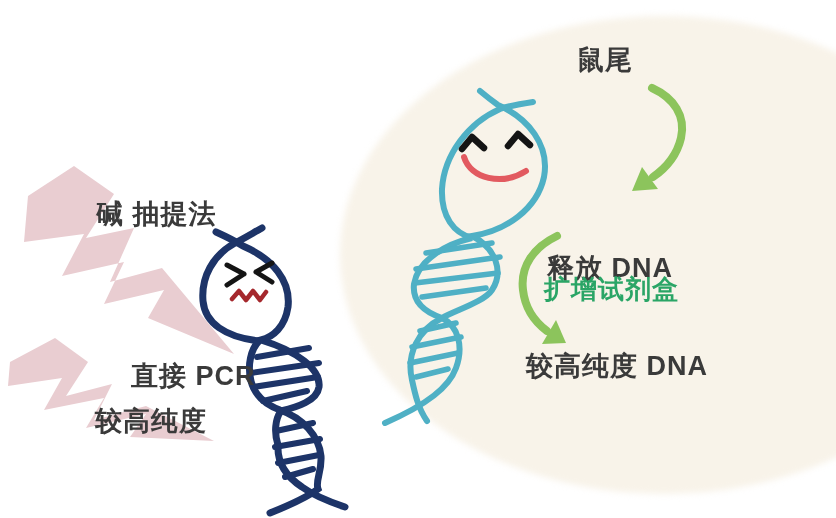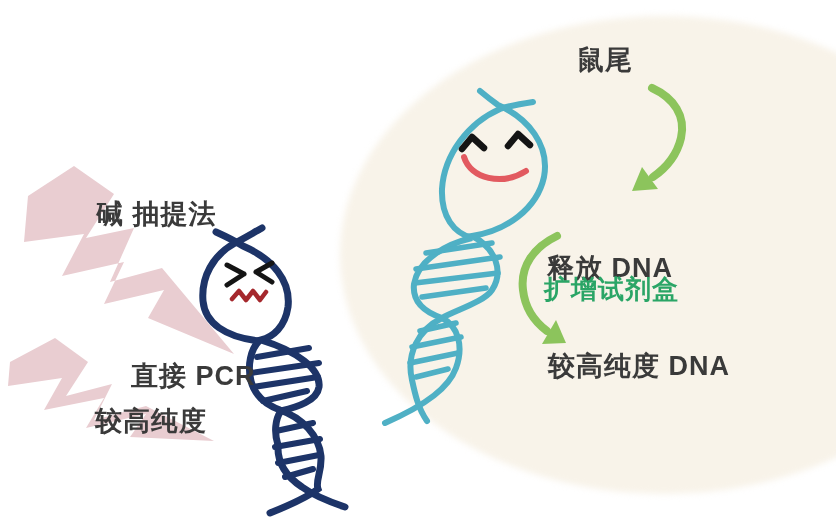--- a/index.html
+++ b/index.html
@@ -105,15 +105,15 @@
 
   <div class="label" style="left:96px;top:200px;">碱 抽提法</div>
   <div class="label" style="left:102px;top:362px;margin-left:29px;">直接 PCR</div>
   <div class="label" style="left:95px;top:407px;">较高纯度</div>
 
   <div class="label" style="left:577px;top:46px;">鼠尾</div>
 
 
   <div class="label" style="left:547px;top:214px;margin-top:40px;">释放 DNA</div>
   <div class="label green" style="left:544px;top:275px;font-size:26px;">扩增试剂盒</div>
-  <div class="label" style="left:548px;top:352px;">较高纯度 DNA</div>
+  <div class="label" style="left:526px;top:352px;">较高纯度 DNA</div>
 
 </div>
 
 </body></html>

